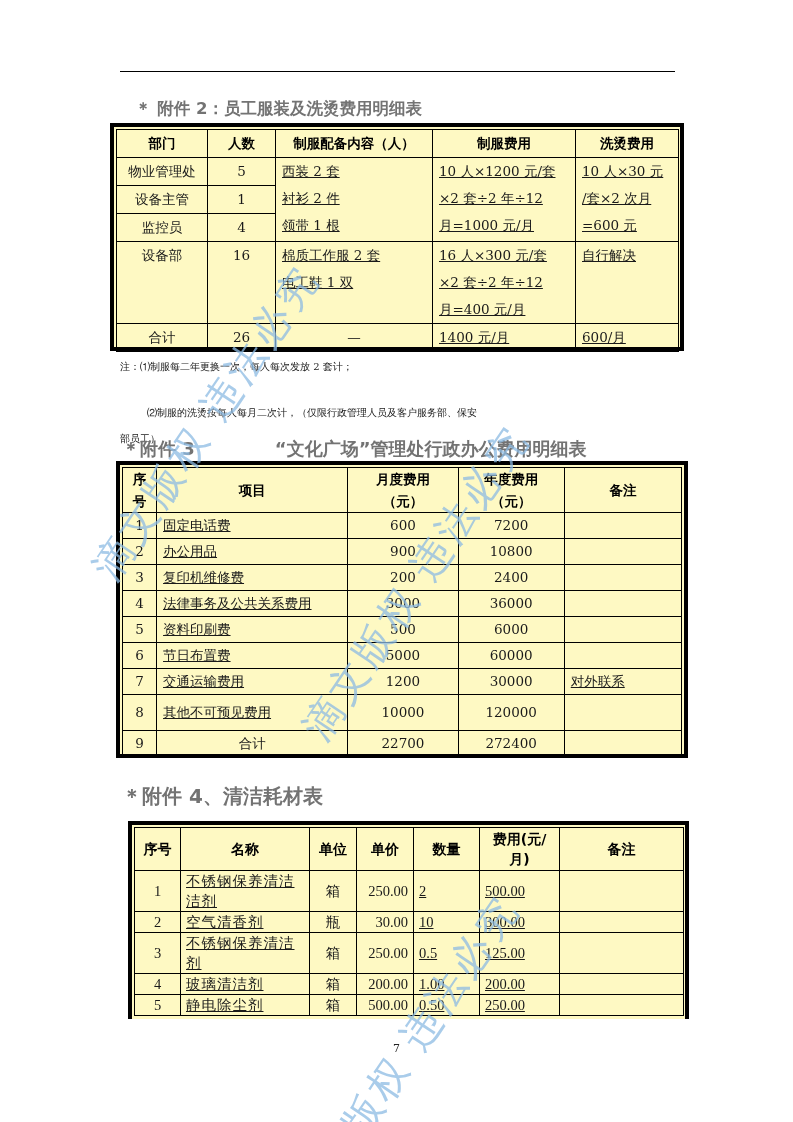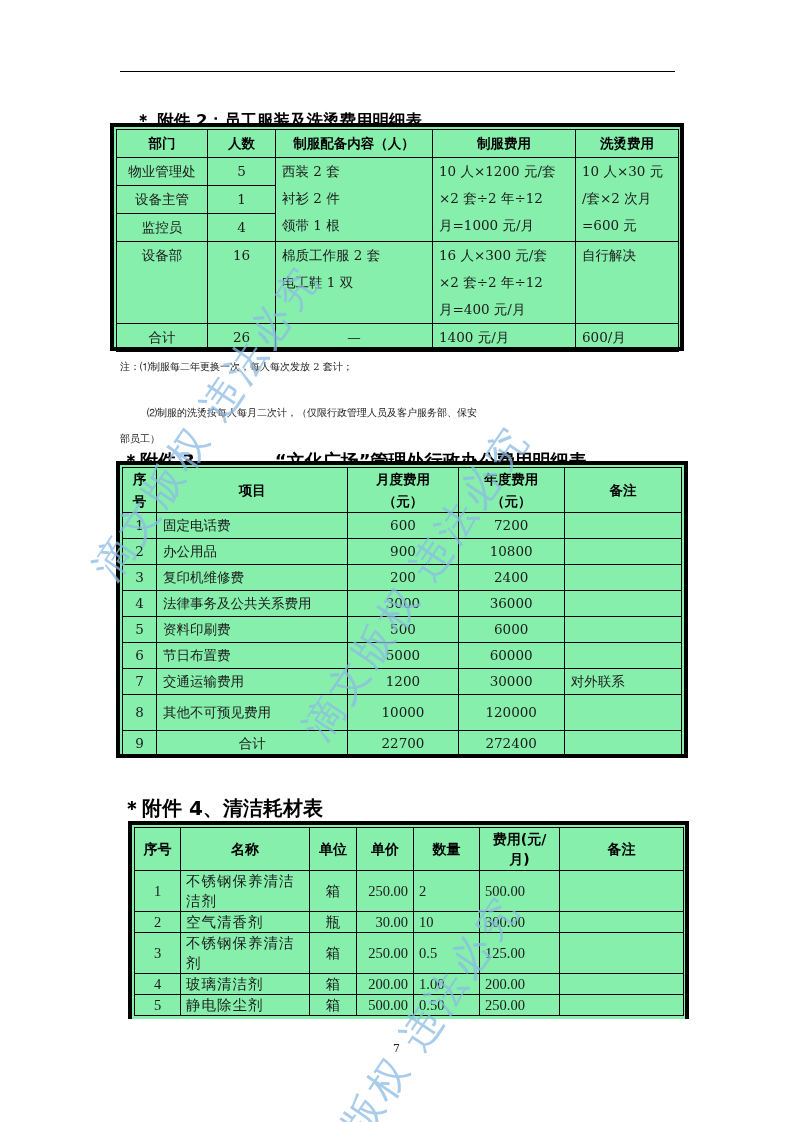--- a/index.html
+++ b/index.html
@@ -3,35 +3,35 @@
 <meta charset="utf-8">
 <style>
   html, body { margin: 0; padding: 0; background: #ffffff; }
   body { width: 793px; height: 1122px; position: relative; overflow: hidden;
          font-family: "DejaVu Serif", "Liberation Serif", serif; color: #111; }
   .page { position: absolute; left: 0; top: 0; width: 793px; height: 1122px; }
 
   .header-rule { position: absolute; left: 120px; top: 71px; width: 555px; height: 0; border-top: 1px solid #000; }
 
   .section-title { position: absolute; font-family: "DejaVu Sans", "Liberation Sans", sans-serif;
-                   font-weight: bold; color: #000000; white-space: pre; margin-top: 12px; }
+                   font-weight: bold; color: #737373; white-space: pre; }
   .t1-title { left: 135px; top: 98px; font-size: 16.5px; }
   .t2-title { left: 122px; top: 437px; font-size: 18px; }
   .t2-title .gap { display: inline-block; width: 80px; }
   .t3-title { left: 122px; top: 783px; font-size: 20px; }
 
-  .frame { position: absolute; border: 4px solid #000; padding: 2px; box-sizing: border-box; background: #86efac; }
+  .frame { position: absolute; border: 4px solid #000; padding: 2px; box-sizing: border-box; background: #fef9c3; }
   .frame.open-bottom { border-bottom: none; padding-bottom: 0; margin-left: 16px; }
   table { border-collapse: collapse; width: 100%; table-layout: fixed; }
   td, th { border: 1px solid #000; font-size: 13.5px; line-height: 26px; padding: 0 6px;
            vertical-align: middle; font-weight: normal; color: #1a1a1a; }
   th { font-family: "DejaVu Sans", "Liberation Sans", sans-serif; font-weight: bold; color: #000; }
   .c { text-align: center; }
   .r { text-align: right; }
-  .l { text-align: left; }
+  .l { text-align: left; text-decoration: underline; }
   .top { vertical-align: top; }
   .pre { white-space: pre-line; }
 
   
   .frame1 { left: 110px; top: 123px; width: 574px; height: 228px; }
   .frame1 td, .frame1 th { line-height: 27px; }
 
   
   .notes { position: absolute; left: 120px; top: 354px; width: 560px; font-size: 10px; line-height: 26px; color: #1a1a1a; }
   .notes .indent { padding-left: 27px; margin-top: 20px; }

